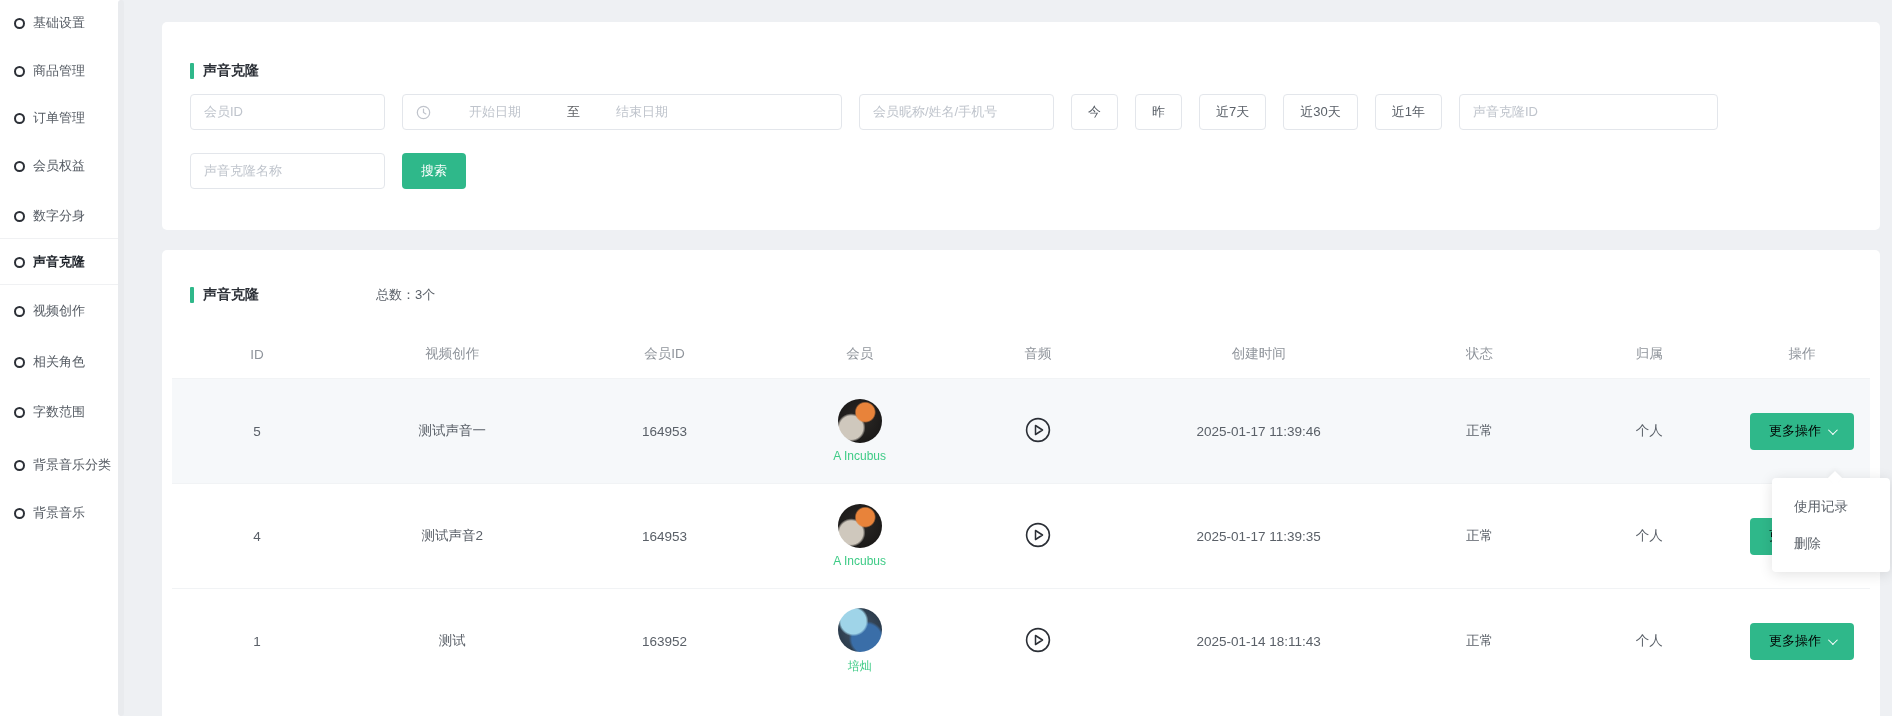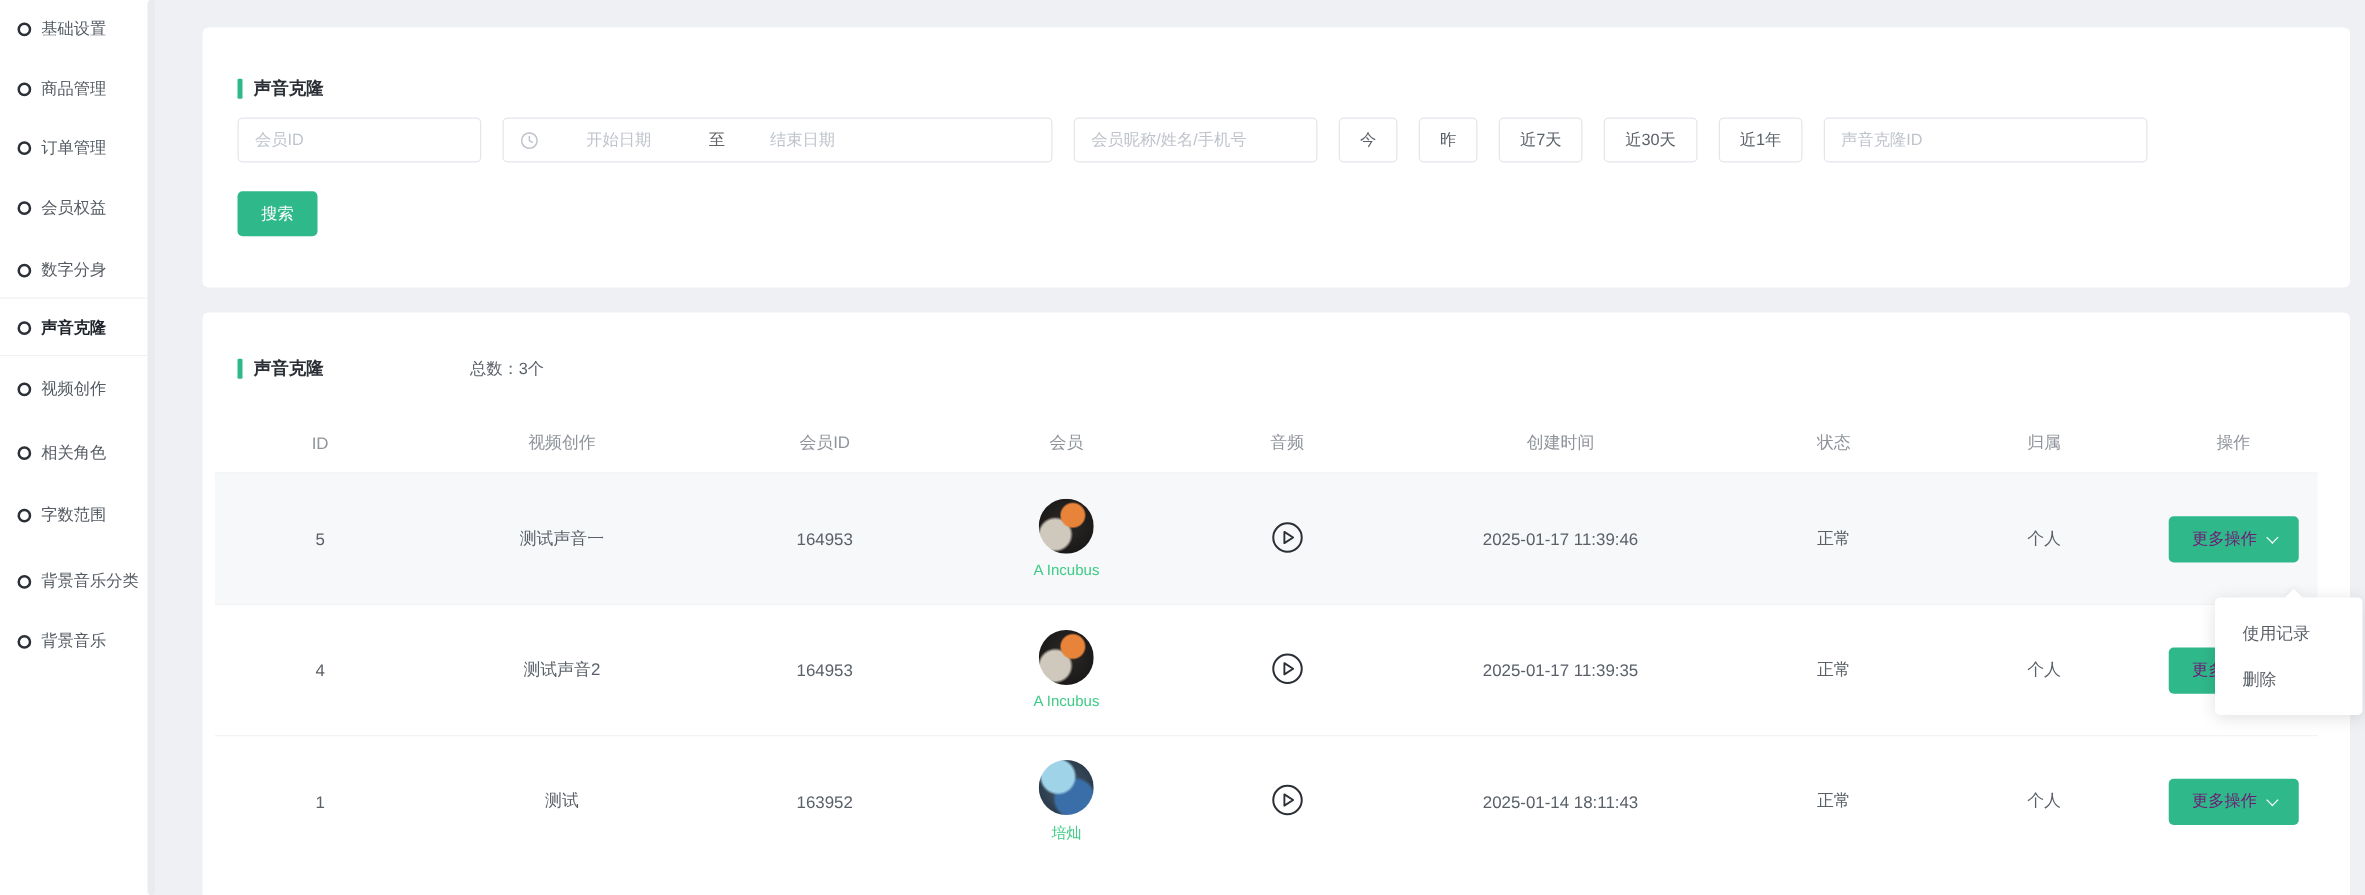--- a/index.html
+++ b/index.html
@@ -39,41 +39,41 @@
   .qbtn { height:36px; border:1px solid #e3e6eb; border-radius:4px; background:#fff;
     display:flex; align-items:center; justify-content:center; font-size:13px; color:#5a6068;
     cursor:pointer; padding:0 16px; min-width:47px; }
   .select { width:195px; justify-content:space-between; cursor:pointer; }
   .chev { width:9px; height:9px; border-right:1.6px solid #c0c4cc; border-bottom:1.6px solid #c0c4cc;
     transform:rotate(45deg) translateY(-3px); }
   .btn-green { height:36px; background:#2fb88a; color:#fff; border:none; border-radius:4px;
     font-size:13px; padding:0 19px; cursor:pointer; }
 
   
-  .tbl { position:absolute; left:10px; right:26px; top:80px; }
+  .tbl { position:absolute; left:10px; right:10px; top:80px; }
   .trow { display:flex; align-items:center; }
   .tcell { text-align:center; font-size:13.5px; color:#5a6068; }
   .c0{width:10%}.c1{width:13%}.c2{width:12%}.c3{width:11%}.c4{width:10%}
   .c5{width:16%}.c6{width:10%}.c7{width:10%}.c8{width:8%}
   .thead { height:48px; }
   .thead .tcell { color:#8f949b; font-size:13.5px; }
   .drow { height:105px; border-top:1px solid #f1f3f5; }
   .drow.hover { background:#f6f8fa; }
   .member { display:flex; flex-direction:column; align-items:center; gap:6px; }
   .avatar { width:44px; height:44px; border-radius:50%; }
   .av-dark { background:radial-gradient(circle at 62% 30%, #e8833a 0 22%, transparent 26%),
              radial-gradient(circle at 30% 65%, #cfc8bd 0 28%, transparent 34%),
              radial-gradient(circle at 50% 45%, #2d2a28, #141312); }
   .av-blue { background:radial-gradient(circle at 35% 30%, #9fd4e8 0 30%, transparent 36%),
              radial-gradient(circle at 65% 70%, #3a6ea8 0 35%, transparent 42%),
              radial-gradient(circle at 50% 50%, #47586b, #20303f); }
   .member-name { font-size:12px; color:#3ecb86; }
   .play { width:26px; height:26px; }
   .more-btn { height:37px; width:104px; background:#2fb88a; border:none; border-radius:4px;
-    color:#701a75; font-size:13px; cursor:pointer; display:inline-flex; align-items:center;
+    color:#000000; font-size:13px; cursor:pointer; display:inline-flex; align-items:center;
     justify-content:center; gap:7px; }
   .more-btn .wchev { width:7px; height:7px; border-right:1.5px solid #fff;
     border-bottom:1.5px solid #fff; transform:rotate(45deg) translateY(-2px); }
 
   
   .popover { position:absolute; left:1772px; top:478px; width:118px; height:94px; background:#fff;
     border-radius:4px; box-shadow:0 2px 14px rgba(0,0,0,.12); z-index:5; padding:10px 0; }
   .popover .arrow { position:absolute; top:-5px; left:58px; width:10px; height:10px; background:#fff;
     transform:rotate(45deg); box-shadow:-2px -2px 5px rgba(0,0,0,.04); }
   .pop-item { height:37px; display:flex; align-items:center; padding-left:22px; font-size:13.5px;
@@ -158,20 +158,23 @@
     <div class="qbtn">昨</div>
     <div class="qbtn">近7天</div>
     <div class="qbtn">近30天</div>
     <div class="qbtn">近1年</div>
     <div class="inp w-input" style="width:259px;">
         <span class="ph">声音克隆ID</span>
       </div>
   </div>
 
   <div class="frow" style="top:131px;">
+    <div class="inp w-input">
+        <span class="ph">声音克隆名称</span>
+      </div>
     <button class="btn-green">搜索</button>
   </div>
 </div>
 
 <div class="card card2">
   <div class="sec-title" style="left:28px; top:36px;">
     <span class="green-bar"></span>
     <span class="sec-title-text">声音克隆</span>
     <span class="total-text">总数：3个</span>
   </div>

